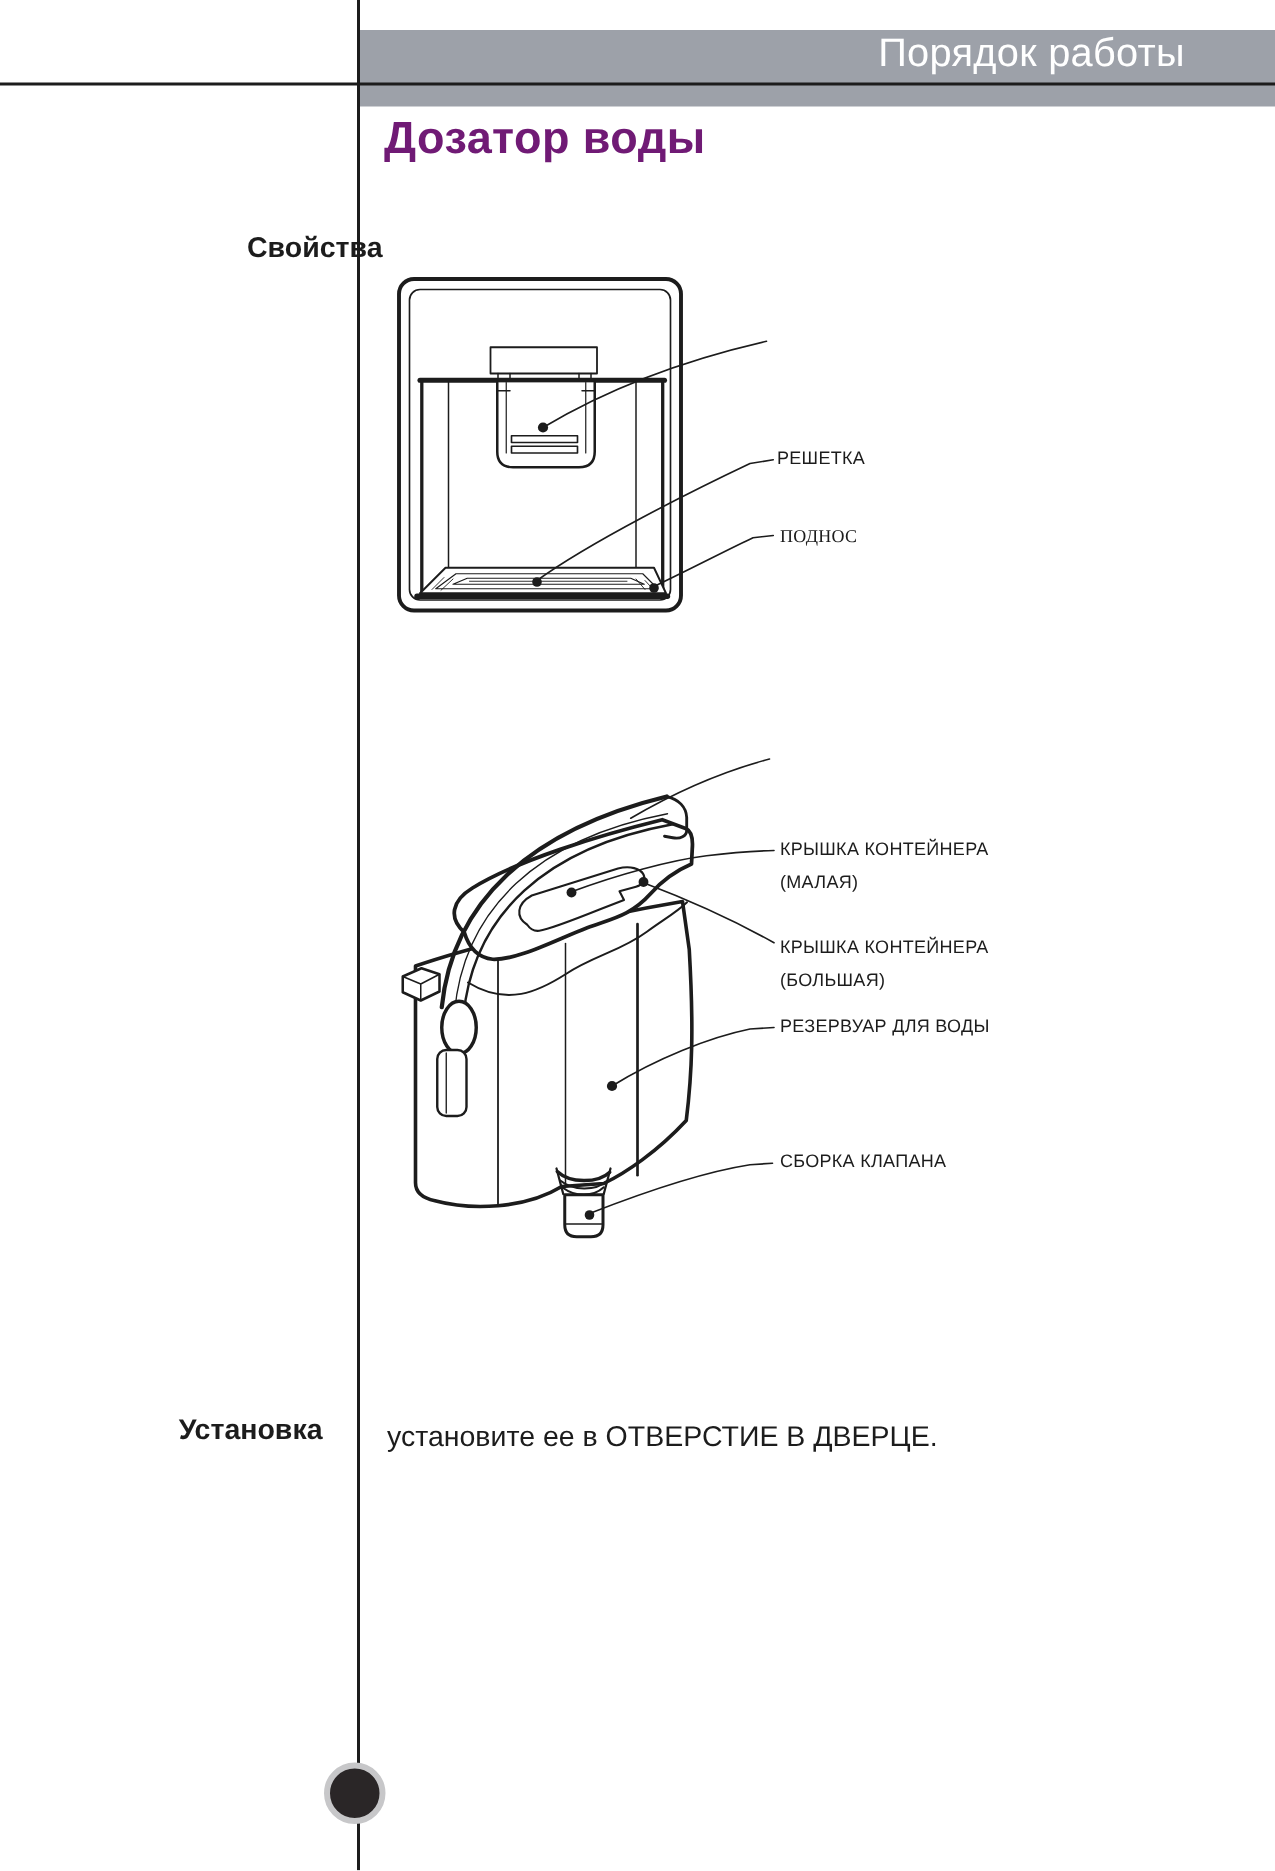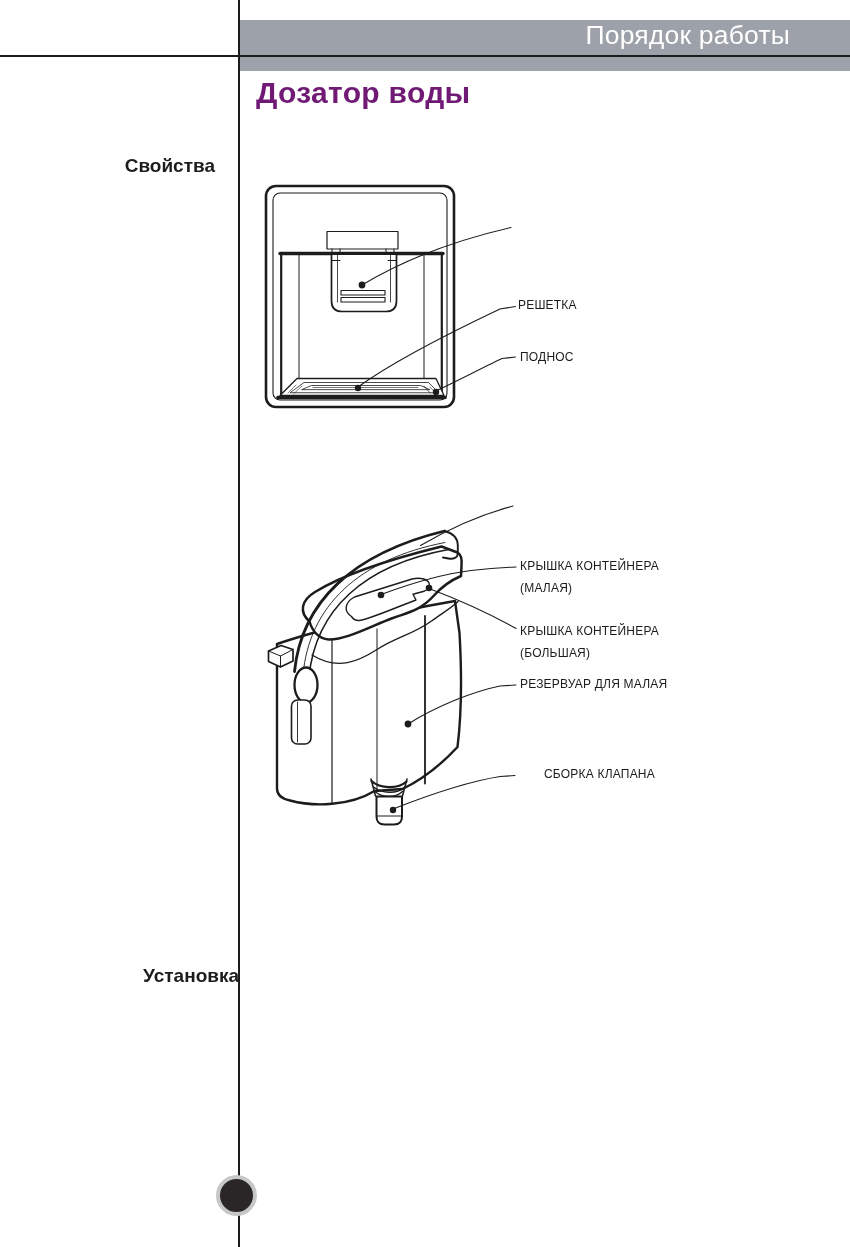--- a/index.html
+++ b/index.html
@@ -44,22 +44,22 @@
 <div class="page">
 
   <div class="header-bar">
     <span>Порядок работы</span>
   </div>
   <div class="hline"></div>
   <div class="vline"></div>
 
   <h1 class="title">Дозатор воды</h1>
 
-  <div class="side-label" style="top:155px;">Свойства</div>
-  <div class="side-label" style="top:965px;margin-left:24px;">Установка</div>
+  <div class="side-label" style="top:155px;padding-left:40px;">Свойства</div>
+  <div class="side-label" style="top:943px;">Установка</div>
 
   <svg class="diag" style="left:255px;top:180px;" width="270" height="240" viewBox="255 180 270 240">
     <g stroke="#1c1c1c" fill="none" stroke-linecap="round" stroke-linejoin="round">
       <g>
         <rect x="266" y="186" width="188" height="221" rx="10" fill="#ffffff" stroke-width="2.6"></rect>
         <rect x="273" y="193" width="174" height="207" rx="7" stroke-width="1.1"></rect>
       </g>
       <g>
         <rect x="327" y="231.5" width="71" height="17.5" fill="#ffffff" stroke-width="1.2"></rect>
       </g>
@@ -92,21 +92,21 @@
         <path d="M358 387 C394 361 462 327 500 309 L515.5 306.5" stroke-width="1.1"></path>
         <path d="M436 391 C461 379 488 365 502 358.5 L515.5 357" stroke-width="1.1"></path>
         <circle cx="362" cy="285" r="3.4" fill="#1c1c1c" stroke="none"></circle>
         <circle cx="358" cy="388" r="3.2" fill="#1c1c1c" stroke="none"></circle>
         <circle cx="436" cy="392" r="3.2" fill="#1c1c1c" stroke="none"></circle>
       </g>
     </g>
   </svg>
 
   <div class="dlabel" style="left:518px;top:295px;">РЕШЕТКА</div>
-  <div class="dlabel" style="left:520px;top:347px;">ПОДНОС</div>
+  <div class="dlabel" style="left:520px;top:347px;font-family:Liberation Serif, serif;">ПОДНОС</div>
 
   <svg class="diag" style="left:260px;top:498px;" width="265" height="340" viewBox="260 498 265 340">
     <g stroke="#1c1c1c" fill="none" stroke-linecap="round" stroke-linejoin="round">
       <g>
         <path d="M277 644 C315 631 390 612 455 601 L459.5 633 C462.5 685 461.5 715 457.5 747 C438 768 417 782 402.5 789 L374.5 791 C350 806 314 807 290 800.5 C280.5 798.5 277 794.5 277 788.5 Z" fill="#ffffff" stroke-width="2.4"></path>
         <line x1="332" y1="637" x2="332" y2="802.5" stroke-width="1.2"></line>
         <line x1="377" y1="629" x2="377" y2="791" stroke-width="1"></line>
         <line x1="425" y1="616" x2="425" y2="783.5" stroke-width="1.8"></line>
       </g>
       <g>
@@ -148,21 +148,22 @@
         <circle cx="408" cy="724" r="3.4" fill="#1c1c1c" stroke="none"></circle>
         <circle cx="393" cy="810" r="3.2" fill="#1c1c1c" stroke="none"></circle>
       </g>
     </g>
   </svg>
 
   <div class="dlabel" style="left:520px;top:556px;">КРЫШКА КОНТЕЙНЕРА
 (МАЛАЯ)</div>
   <div class="dlabel" style="left:520px;top:621px;">КРЫШКА КОНТЕЙНЕРА
 (БОЛЬШАЯ)</div>
-  <div class="dlabel" style="left:520px;top:674px;">РЕЗЕРВУАР ДЛЯ МАЛАЯ</div>
-  <div class="dlabel" style="left:520px;top:764px;margin-left:24px;">СБОРКА КЛАПАНА</div>
+  <div class="dlabel" style="left:520px;top:674px;">РЕЗЕРВУАР ДЛЯ ВОДЫ</div>
+  <div class="dlabel" style="left:520px;top:764px;">СБОРКА КЛАПАНА</div>
 
   <div class="para">
+    <div>установите ее в ОТВЕРСТИЕ В ДВЕРЦЕ.</div>
   </div>
 
   <div class="page-dot"></div>
 
 </div>
 
 </body></html>

